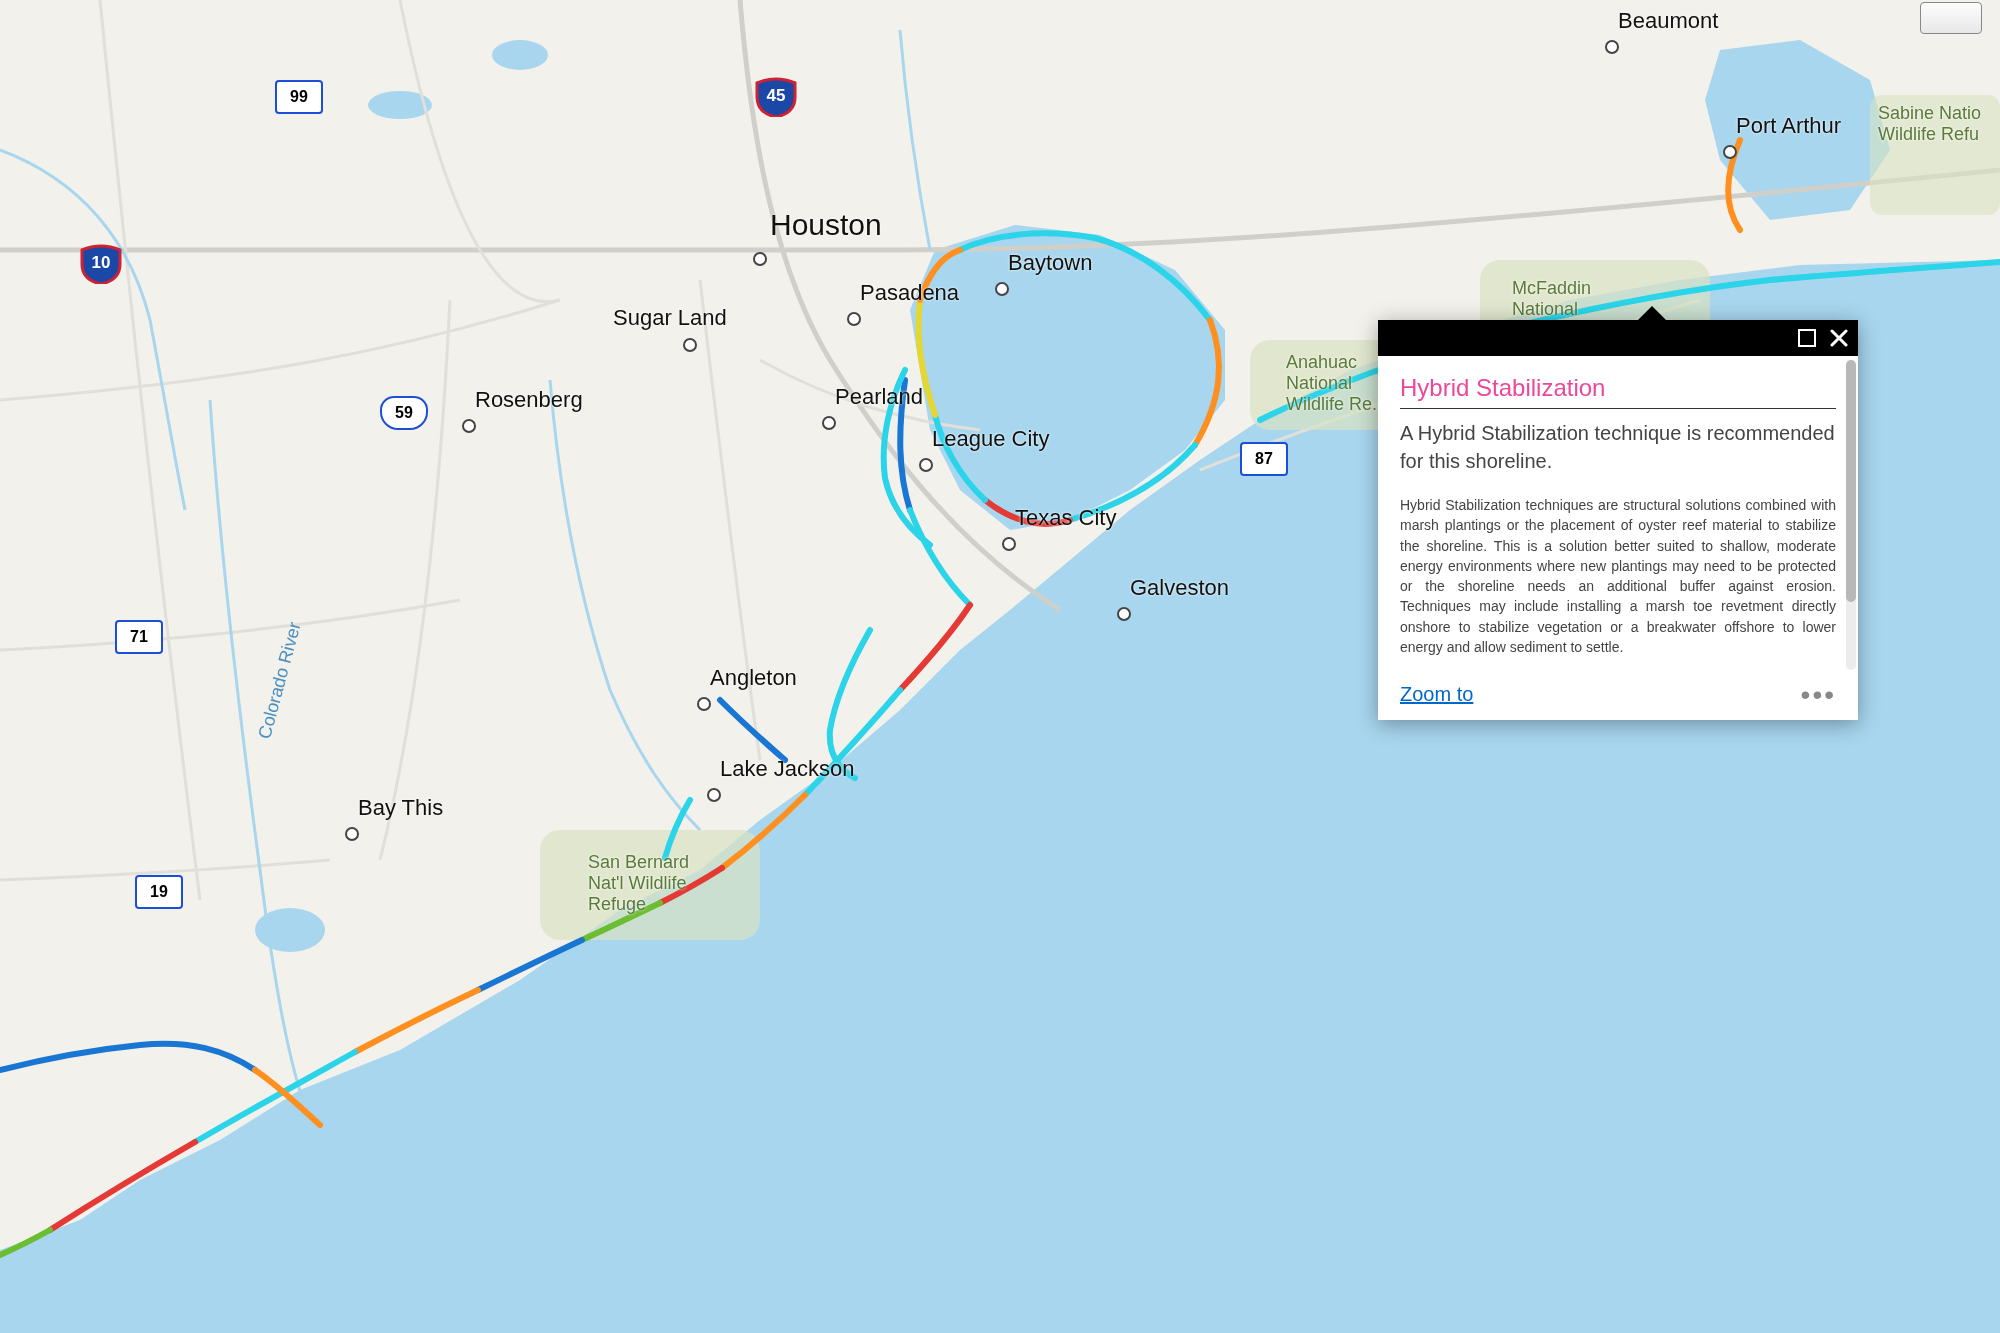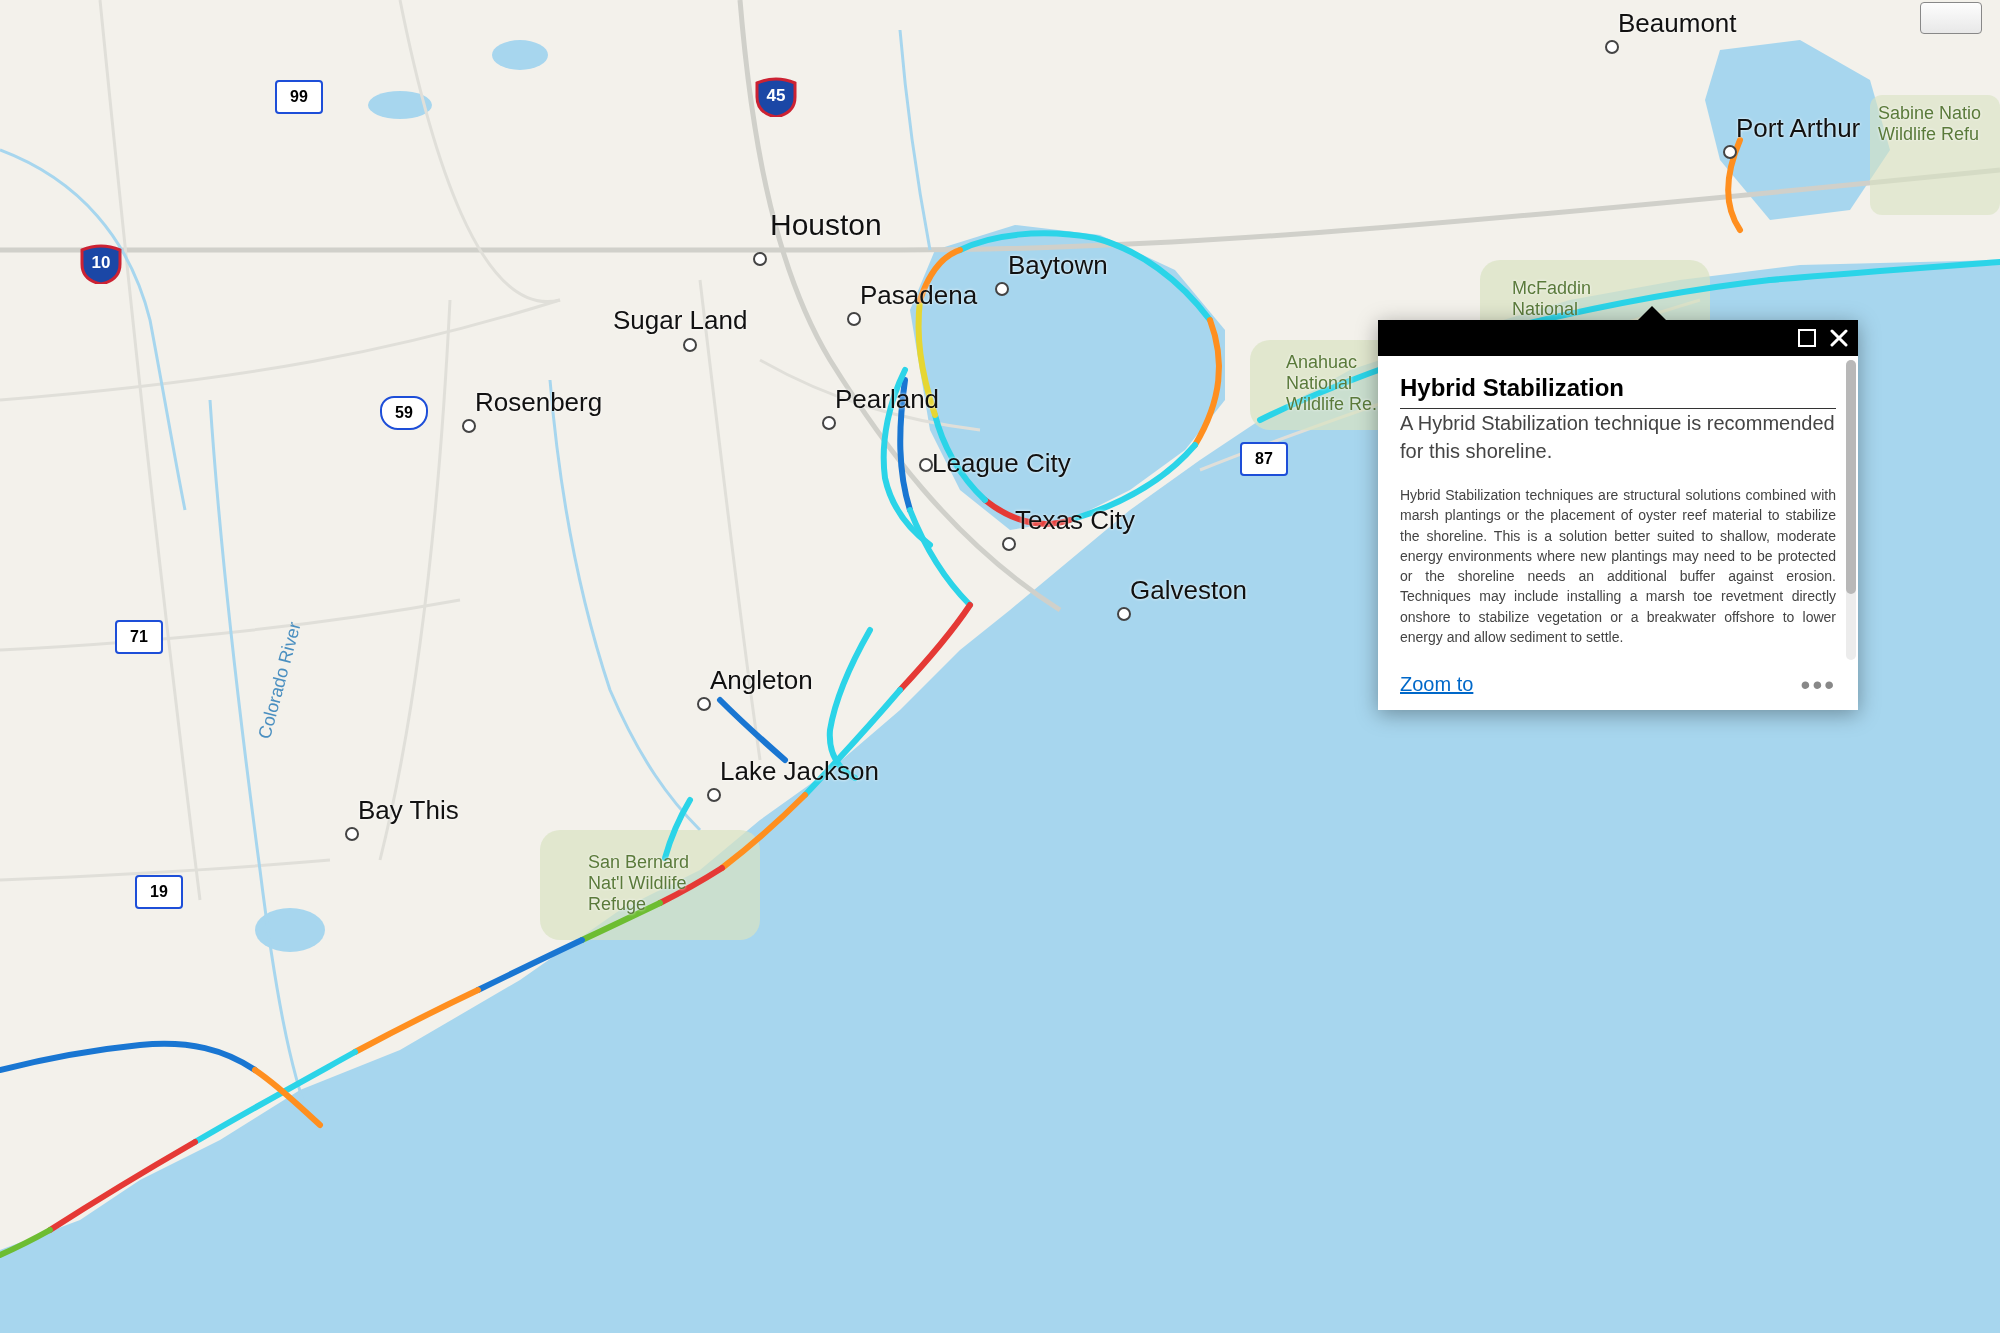--- a/index.html
+++ b/index.html
@@ -41,21 +41,21 @@
   }
   .s-cyan   { stroke: #2bd4e8; }
   .s-blue   { stroke: #1976d2; }
   .s-orange { stroke: #ff8f1f; }
   .s-red    { stroke: #e53935; }
   .s-yellow { stroke: #e6d632; }
   .s-green  { stroke: #6dbd32; }
 
   .city-label {
     position: absolute;
-    font-size: 26px;
+    font-size: 22px;
     color: #111;
     text-shadow: 0 0 3px #fff;
     white-space: nowrap;
   }
   .city-label.big { font-size: 30px; font-weight: 500; }
   .city-dot {
     position: absolute;
     width: 10px; height: 10px;
     border-radius: 50%;
     background: #fff;
@@ -125,24 +125,25 @@
     align-items: center;
   }
   .popup-body {
     padding: 18px 22px 14px 22px;
     max-height: 540px;
     overflow: hidden;
     position: relative;
   }
   .popup-title {
     font-size: 24px;
-    font-weight: 700;
-    color: #000000;
+    font-weight: 400;
+    color: #ec4899;
     padding-bottom: 6px;
     border-bottom: 1px solid #333;
+    margin-bottom: 10px;
   }
   .popup-intro {
     font-size: 20px;
     color: #444;
     line-height: 1.4;
     margin-bottom: 20px;
   }
   .popup-desc {
     font-size: 14px;
     color: #444;
@@ -313,21 +314,21 @@
 
   <div class="city-label" style="left:613px;top:305px">Sugar Land</div>
   <div class="city-dot" style="left:690px;top:332px"></div>
 
   <div class="city-label" style="left:475px;top:387px">Rosenberg</div>
   <div class="city-dot" style="left:469px;top:413px"></div>
 
   <div class="city-label" style="left:835px;top:384px">Pearland</div>
   <div class="city-dot" style="left:829px;top:410px"></div>
 
-  <div class="city-label" style="left:932px;top:448px">League City</div>
+  <div class="city-label" style="left:932px;top:426px">League City</div>
   <div class="city-dot" style="left:926px;top:452px"></div>
 
   <div class="city-label" style="left:1015px;top:505px">Texas City</div>
   <div class="city-dot" style="left:1009px;top:531px"></div>
 
   <div class="city-label" style="left:1130px;top:575px">Galveston</div>
   <div class="city-dot" style="left:1124px;top:601px"></div>
 
   <div class="city-label" style="left:710px;top:665px">Angleton</div>
   <div class="city-dot" style="left:704px;top:691px"></div>

